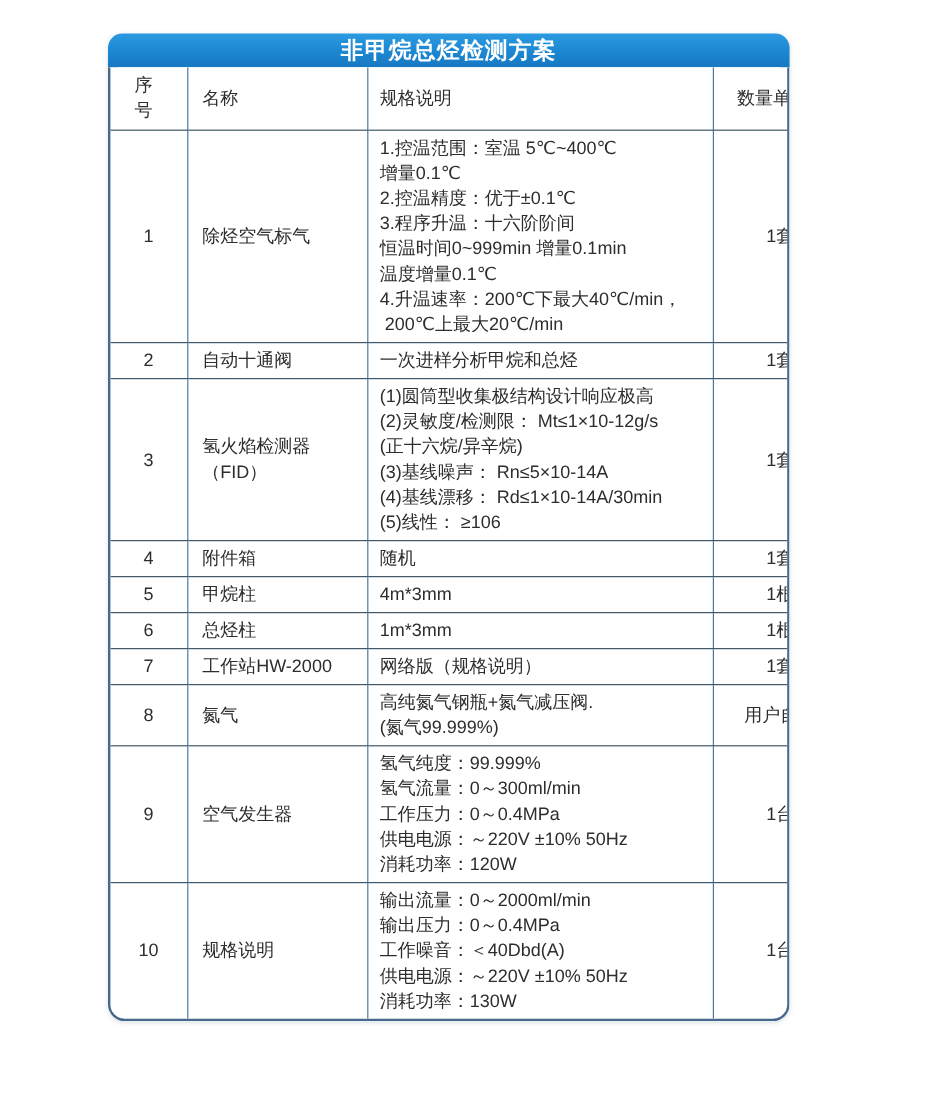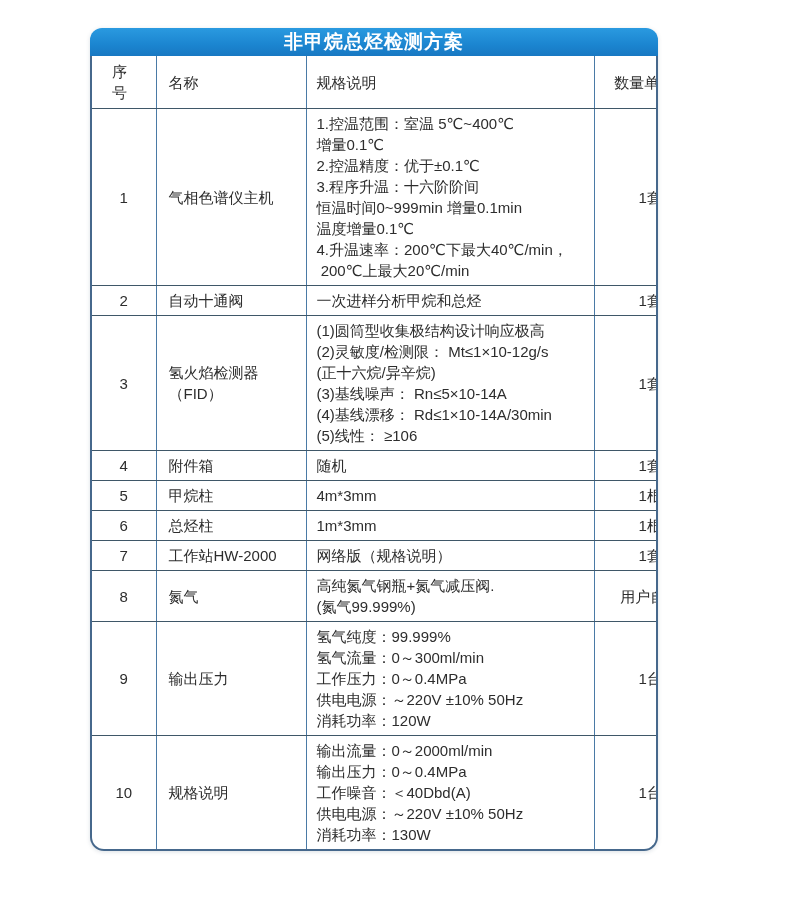--- a/index.html
+++ b/index.html
@@ -84,21 +84,21 @@
         <tr>
           <th class="cell-no">序号</th>
           <th class="cell-name">名称</th>
           <th class="cell-spec">规格说明</th>
           <th class="cell-qty">数量单位</th>
         </tr>
       </thead>
       <tbody>
           <tr>
     <td class="cell-no">1</td>
-    <td class="cell-name">气相色谱仪主机</td>
+    <td class="cell-name">除烃空气标气</td>
     <td class="cell-spec">1.控温范围：室温 5℃~400℃
 增量0.1℃
 2.控温精度：优于±0.1℃
 3.程序升温：十六阶阶间
 恒温时间0~999min 增量0.1min
 温度增量0.1℃
 4.升温速率：200℃下最大40℃/min，
 &nbsp;200℃上最大20℃/min</td>
     <td class="cell-qty">1套</td>
   </tr>
@@ -145,21 +145,21 @@
   </tr>
           <tr>
     <td class="cell-no">8</td>
     <td class="cell-name">氮气</td>
     <td class="cell-spec">高纯氮气钢瓶+氮气减压阀.
 (氮气99.999%)</td>
     <td class="cell-qty">用户自备</td>
   </tr>
           <tr>
     <td class="cell-no">9</td>
-    <td class="cell-name">输出压力</td>
+    <td class="cell-name">空气发生器</td>
     <td class="cell-spec">氢气纯度：99.999%
 氢气流量：0～300ml/min
 工作压力：0～0.4MPa
 供电电源：～220V ±10% 50Hz
 消耗功率：120W</td>
     <td class="cell-qty">1台</td>
   </tr>
           <tr>
     <td class="cell-no">10</td>
     <td class="cell-name">规格说明</td>

